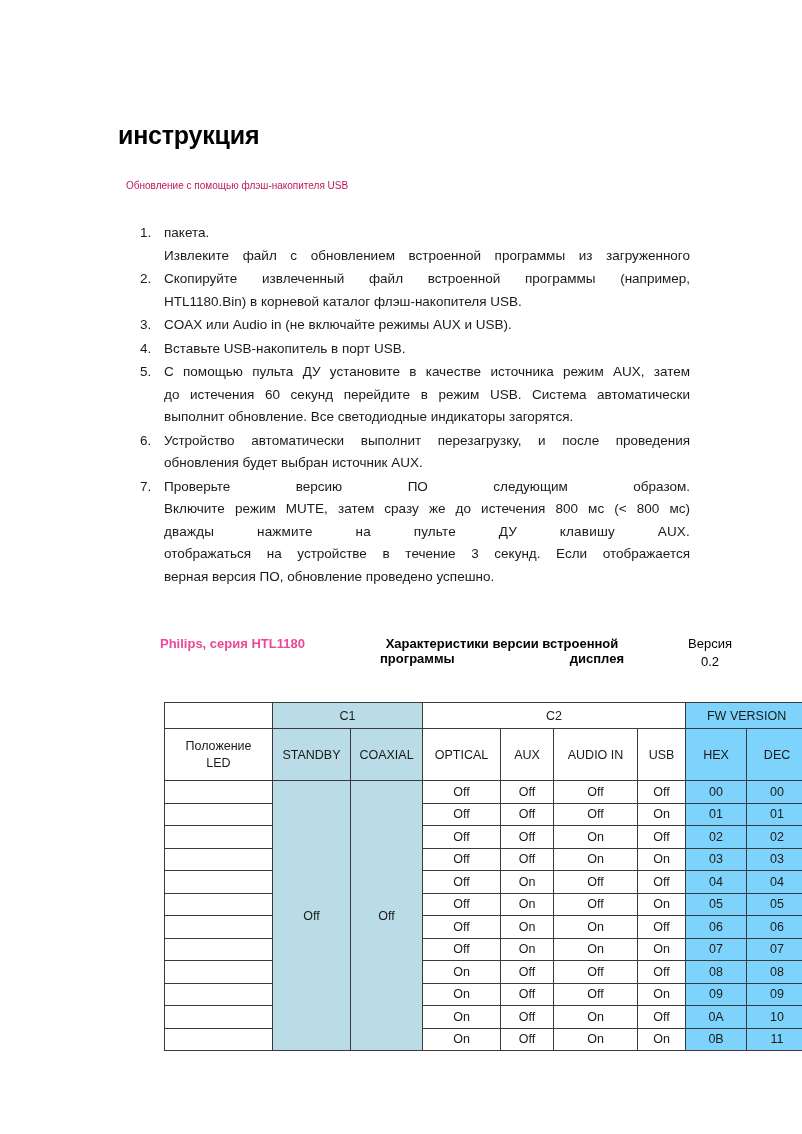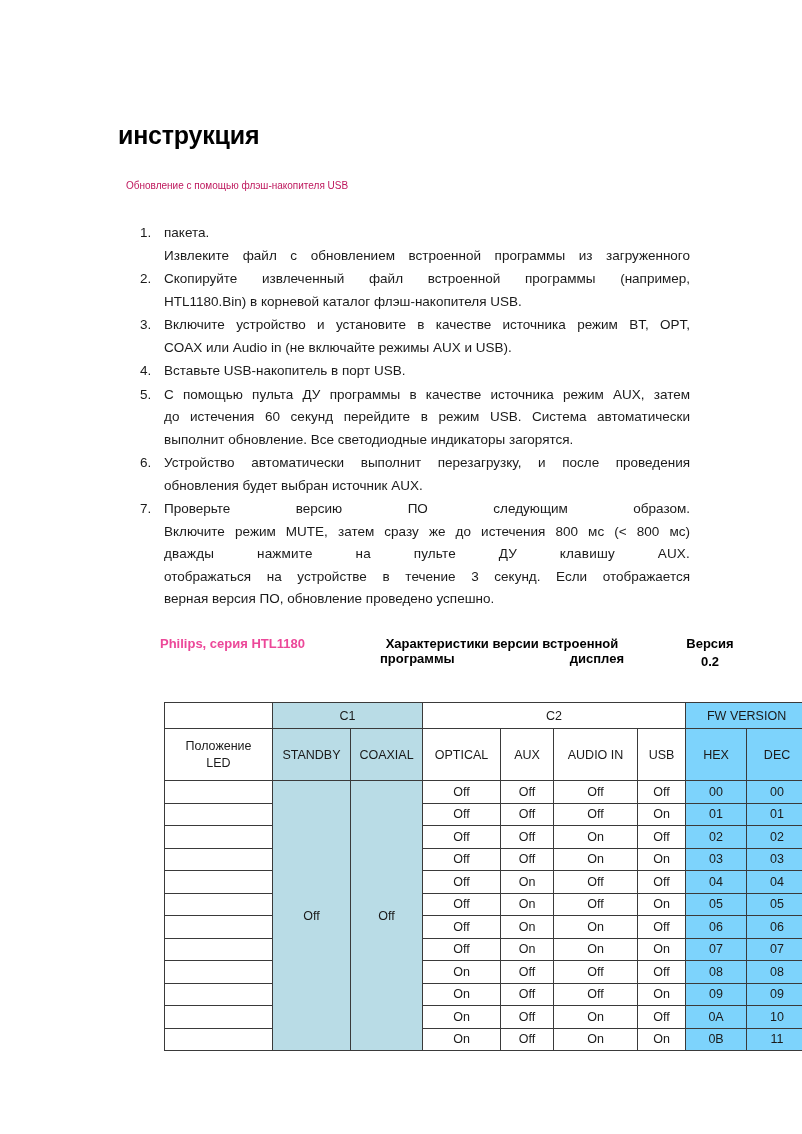--- a/index.html
+++ b/index.html
@@ -117,21 +117,21 @@
     padding: 0 12px;
     margin-top: 0;
     box-sizing: border-box;
   }
   .cap-right {
     position: absolute;
     left: 520px;
     top: 0px;
     width: 124px;
     font-size: 13px;
-    font-weight: bold;
+    font-weight: normal;
     color: #000;
     text-align: center;
   }
   .cap-right .l2 { display: block; margin-top: 3px; }
 
   
   .tbl-wrap {
     position: absolute;
     left: 128px;
     top: 702px;
@@ -193,34 +193,33 @@
       <div class="step">
         <div class="step-num">2.</div>
         <div class="step-body">
           <span class="step-line just">Скопируйте извлеченный файл встроенной программы (например,</span>
           <span class="step-line">HTL1180.Bin) в корневой каталог флэш-накопителя USB.</span>
         </div>
       </div>
       <div class="step">
         <div class="step-num">3.</div>
         <div class="step-body">
-          <span class="step-line just">Включите устройство и установите в качестве источника режим BT, OPT,</span>
           <span class="step-line">COAX или Audio in (не включайте режимы AUX и USB).</span>
         </div>
       </div>
       <div class="step">
         <div class="step-num">4.</div>
         <div class="step-body">
           <span class="step-line">Вставьте USB-накопитель в порт USB.</span>
         </div>
       </div>
       <div class="step">
         <div class="step-num">5.</div>
         <div class="step-body">
-          <span class="step-line just">С помощью пульта ДУ программы в качестве источника режим AUX, затем</span>
+          <span class="step-line just">С помощью пульта ДУ установите в качестве источника режим AUX, затем</span>
           <span class="step-line just">до истечения 60 секунд перейдите в режим USB. Система автоматически</span>
           <span class="step-line">выполнит обновление. Все светодиодные индикаторы загорятся.</span>
         </div>
       </div>
       <div class="step">
         <div class="step-num">6.</div>
         <div class="step-body">
           <span class="step-line just">Устройство автоматически выполнит перезагрузку, и после проведения</span>
           <span class="step-line">обновления будет выбран источник AUX.</span>
         </div>

